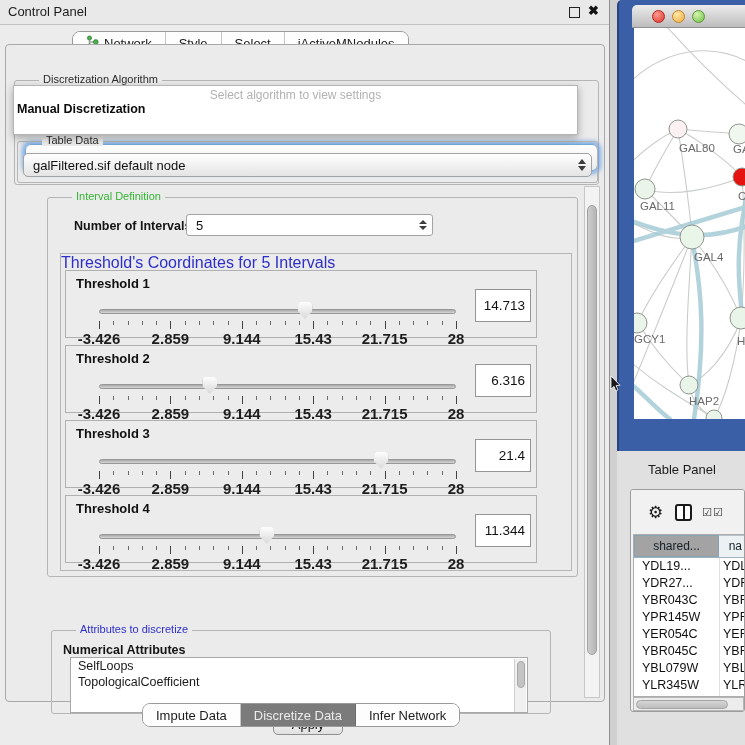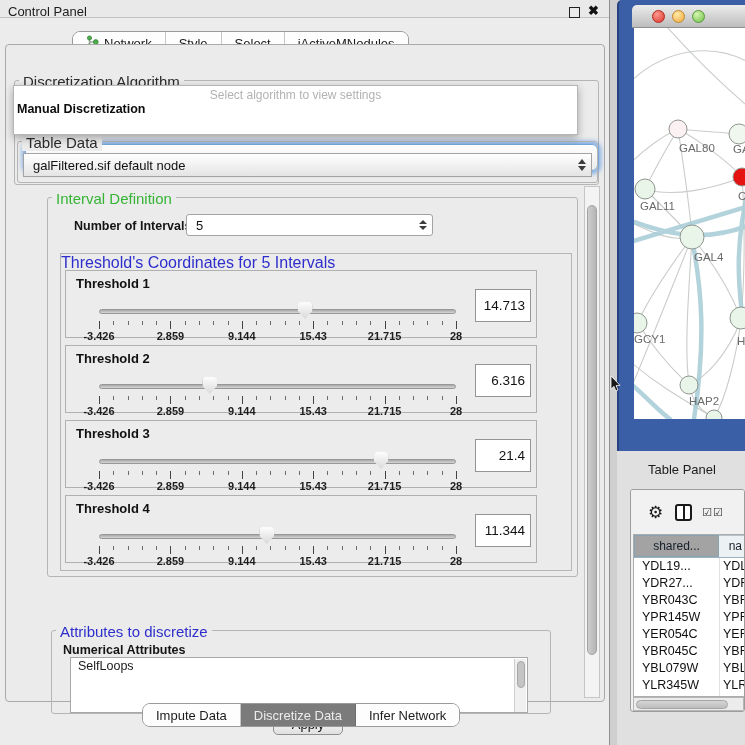--- a/index.html
+++ b/index.html
@@ -3,21 +3,21 @@
 <meta charset="utf-8">
 <style>
   * { margin:0; padding:0; box-sizing:border-box; }
   html,body { width:745px; height:745px; overflow:hidden;
     font-family:"Liberation Sans", sans-serif; background:#cfcfcf; }
   #stage { position:absolute; inset:0; width:745px; height:745px; }
 
   
   #cp { position:absolute; left:0; top:0; width:610px; height:745px;
     background:#ececec; border-right:1px solid #8f8f8f; }
-  #cp-titlebar { position:absolute; left:0; top:0; width:100%; height:18px;
+  #cp-titlebar { position:absolute; left:0; top:0; width:100%; height:25px;
     background:#e9e9e9; border-bottom:1px solid #c2c2c2; }
   #cp-title { position:absolute; left:8px; top:4px; font-size:13px; color:#1c1c1c; }
   #cp-float { position:absolute; left:569px; top:7px; width:11px; height:11px;
     border:1.6px solid #222; background:transparent; }
   #cp-close { position:absolute; left:588px; top:3px; font-size:13px; font-weight:900; color:#111; }
 
   
   .seg { position:absolute; display:flex; background:#fdfdfd;
     border:1.5px solid #9a9a9a; border-radius:8px; overflow:hidden; height:24px; }
   .seg .tab { display:flex; align-items:center; gap:5px; padding:0 13px;
@@ -26,42 +26,42 @@
   .seg .tab:last-child { border-right:none; }
   .seg .tab.active { background:#7b7b7b; color:#ececec; border-right:1px solid #6d6d6d; }
   #top-tabs { left:72px; top:31px; }
   #bottom-tabs { left:142px; top:703px; }
 
   
   #cp-content { position:absolute; left:5px; top:44px; width:600px; height:658px;
     background:#ebebeb; border:1px solid #a9a9a9; border-radius:4px; }
 
   .groupbox { position:absolute; border:1px solid #b5b5b5; border-radius:3px; }
-  .groupbox > .gb-title { position:absolute; top:-8px; left:4px; background:#ebebeb;
-    padding:0 4px; font-size:15px; white-space:nowrap; }
+  .groupbox > .gb-title { position:absolute; top:-8px; left:24px; background:#ebebeb;
+    padding:0 4px; font-size:11px; white-space:nowrap; }
   .gb-dark { color:#2b2b2b; }
   .gb-green { color:#35b535; }
   .gb-blue { color:#2e2ecc; }
 
   
   #alg-combo { position:absolute; left:19px; top:99px; width:573px; height:27px;
     background:linear-gradient(#fefefe,#ececec); border:1px solid #76a7d8; border-radius:6px;
     box-shadow:0 0 4px 2.5px rgba(96,156,227,.75); }
 
   
   #popup { position:absolute; left:13px; top:85px; width:565px; height:50px;
     background:#ffffff; border:1px solid #b5b5b5;
     box-shadow:0 3px 8px rgba(0,0,0,.3); z-index:5; }
   #popup-header { height:16px; text-align:center; font-size:12px; color:#b2b2b2; padding-top:2px; }
   .popup-item { height:15px; font-size:12.5px; color:#0c0c0c; padding-left:3px; line-height:15px; }
   .popup-item.sel { font-weight:bold; }
 
   
   .combo { position:absolute; background:linear-gradient(#ffffff,#e4e4e4);
-    border:1px solid #a3a3a3; border-radius:0; display:flex; align-items:center; }
+    border:1px solid #a3a3a3; border-radius:5px; display:flex; align-items:center; }
   .combo .combo-text { flex:1; padding-left:9px; font-size:13px; color:#111;
     white-space:nowrap; overflow:hidden; }
   .combo .stepper { width:18px; display:flex; flex-direction:column; align-items:center; gap:2px; }
   .tri-up { width:0; height:0; border-left:4px solid transparent; border-right:4px solid transparent;
     border-bottom:5px solid #3c3c3c; }
   .tri-dn { width:0; height:0; border-left:4px solid transparent; border-right:4px solid transparent;
     border-top:5px solid #3c3c3c; }
 
   .boldlabel { position:absolute; font-weight:bold; font-size:12.5px; color:#141414; white-space:nowrap; }
 
@@ -80,21 +80,21 @@
   .track { position:absolute; left:0; top:8px; width:100%; height:5px;
     background:linear-gradient(#a8a8a8,#d6d6d6); border:1px solid #979797; border-radius:3px; }
   .thumb { position:absolute; top:1px; width:15px; height:17px; transform:translateX(-50%);
     background:linear-gradient(180deg,#fdfdfd,#d9d9d9);
     clip-path:polygon(18% 0,82% 0,100% 18%,100% 52%,50% 100%,0 52%,0 18%);
     filter:drop-shadow(0 0 1px #777); z-index:2; }
   .ticks { position:absolute; left:0; top:20px; width:100%; height:8px; }
   .tick { position:absolute; top:0; width:1px; height:4px; background:#6b6b6b; }
   .tick.major { height:8px; background:#444; }
   .tick-label { position:absolute; top:9px; transform:translateX(-50%);
-    font-size:11px; font-weight:bold; color:#1d1d1d; white-space:nowrap; } 
+    font-size:15px; font-weight:bold; color:#1d1d1d; white-space:nowrap; } 
   .valbox { position:absolute; left:409px; top:18px; width:56px; height:33px;
     background:#ffffff; border:1px solid #949494; font-size:13.5px; color:#111;
     text-align:right; line-height:31px; padding-right:5px; }
 
   
   #attr-box { left:45px; top:585px; width:500px; height:84px; }
   #attr-sub { left:57px; top:598px; }
   #attr-list { position:absolute; left:64px; top:612px; width:458px; height:56px;
     background:#ffffff; border:1px solid #a8a8a8; overflow:hidden; }
   .attr-item { font-size:12.5px; color:#1a1a1a; line-height:16px; padding-left:7px; white-space:nowrap; }
@@ -397,20 +397,21 @@
 </div>
       </div>
 
       <div class="groupbox" id="attr-box">
         <span class="gb-title gb-blue">Attributes to discretize</span>
       </div>
       <span class="boldlabel" id="attr-sub">Numerical Attributes</span>
       <div id="attr-list">
         <div id="attr-items">
             <div class="attr-item">SelfLoops</div>
+            <div class="attr-item">TopologicalCoefficient</div>
           </div>
         <div id="attr-scroll">
           <div id="attr-thumb"></div>
         </div>
       </div>
 
       <div id="apply-btn">Apply</div>
 
       <div class="vscroll-track" style="left:578px; top:141px; width:16px; height:512px;">
         <div class="vscroll-thumb" style="left:2px; top:18px; width:10px; height:450px;"></div>

